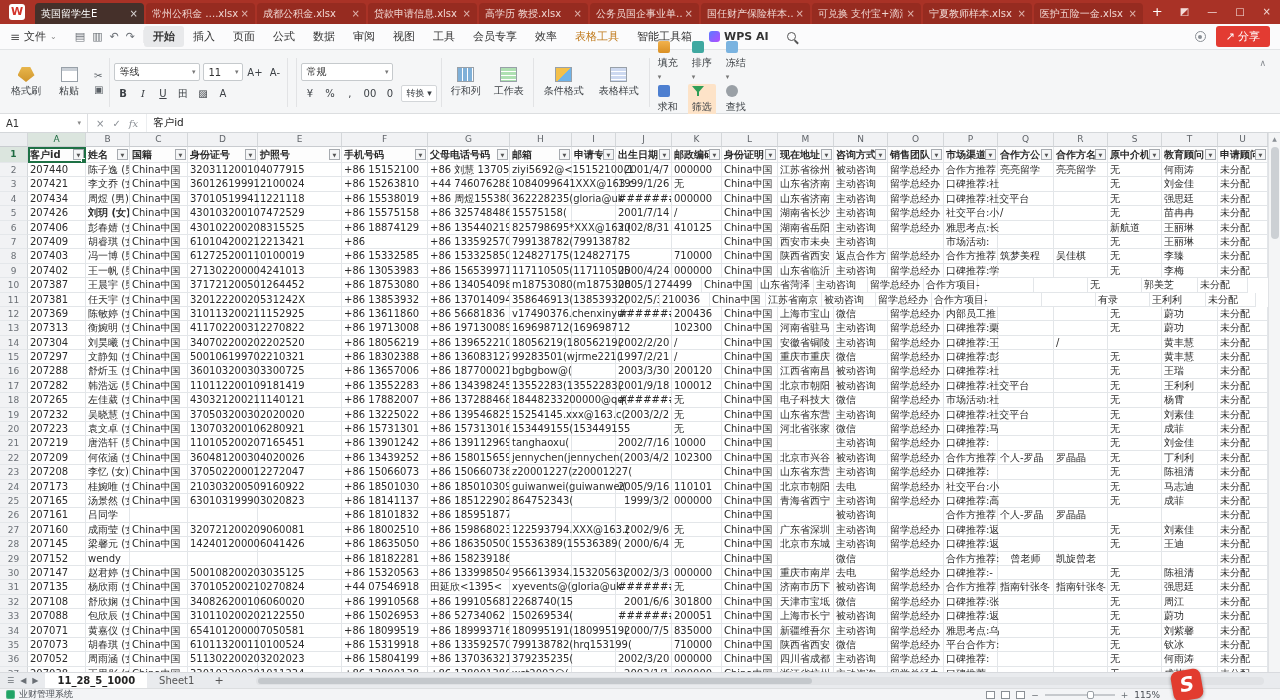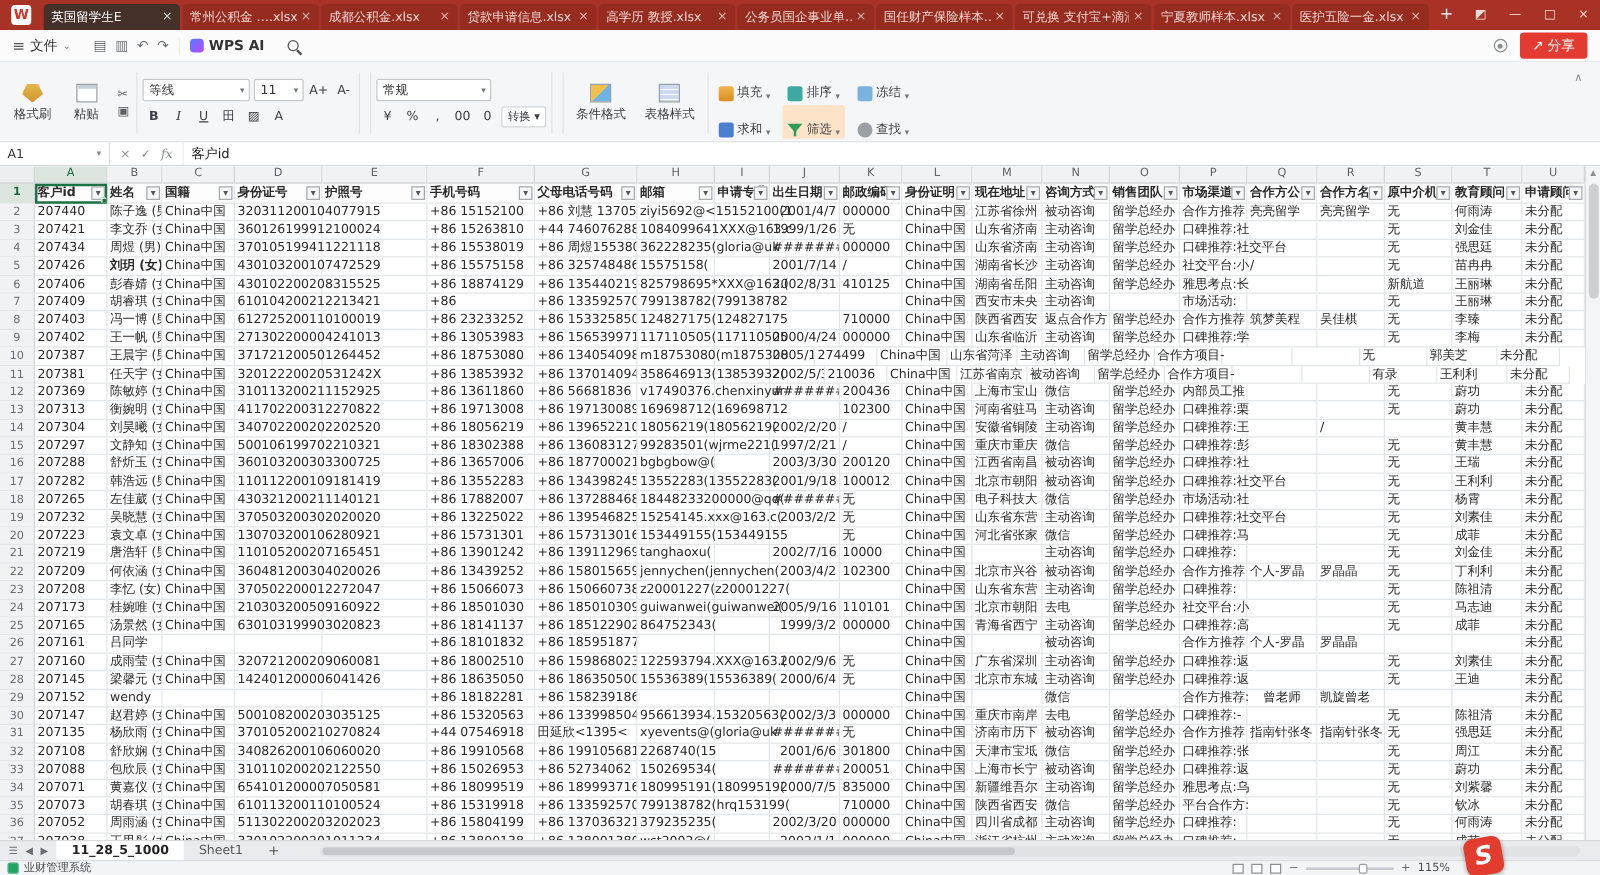--- a/index.html
+++ b/index.html
@@ -57,21 +57,21 @@
   .fontname { width:86px; }
   .fontsize { width:40px; }
   .numfmt { width:92px; }
   .tbtn { min-width:17px; height:17px; text-align:center; line-height:17px; font-size:10px; color:#3c4045; cursor:pointer; border-radius:2px; }
   .tbtn.b { font-weight:bold; }
   .tbtn.i { font-style:italic; font-family:"DejaVu Serif",serif; }
   .tbtn.u { text-decoration:underline; }
   .aic { width:14px; height:9px; background:repeating-linear-gradient(to bottom,#6f747a 0,#6f747a 1.4px,transparent 1.4px,transparent 4px); cursor:pointer; }
   .merge { font-size:9px; color:#3c4045; border:1px solid #d3d6d9; background:#fff; border-radius:2px; padding:1px 4px; cursor:pointer; white-space:nowrap; }
   .actions { display:grid; grid-template-rows:repeat(2,1fr); grid-auto-flow:column; column-gap:6px; row-gap:2px; align-content:center; }
-  .act { display:flex; align-items:flex-end; gap:3px; font-size:10px; color:#3c4045; padding:1px 4px; border-radius:2px; cursor:pointer; white-space:nowrap; }
+  .act { display:flex; align-items:flex-start; gap:3px; font-size:10px; color:#3c4045; padding:1px 4px; border-radius:2px; cursor:pointer; white-space:nowrap;flex-direction:column; }
   .act.active { background:#fde3c8; }
   .act .dd { font-size:7px; color:#777; }
   .aicon { width:12px; height:12px; border-radius:2px; flex:none; }
   .aicon.fill { background:linear-gradient(#f2b24d,#d98f23); }
   .aicon.sum { background:#4d7fd0; color:#fff; font-size:9px; line-height:12px; text-align:center; }
   .aicon.sort { background:#3fa8a0; }
   .aicon.filter { background:transparent; position:relative; }
   .aicon.filter::before { content:''; position:absolute; left:0; top:1px; border-left:6px solid transparent; border-right:6px solid transparent; border-top:7px solid #2f9e57; }
   .aicon.filter::after { content:''; position:absolute; left:5px; top:6px; width:2px; height:5px; background:#2f9e57; }
   .aicon.freeze { background:#7ab3e0; }
@@ -195,20 +195,34 @@
       <span class="burger">≡</span>
       <span>文件</span>
       <span class="chev">⌄</span>
     </div>
     <div class="qa" id="qa-icons">
         <span>▤</span>
         <span>▥</span>
         <span>↶</span>
         <span>↷</span>
       </div>
+    <div class="menu-items" id="menu-items">
+        <div class="mitem active">开始</div>
+        <div class="mitem">插入</div>
+        <div class="mitem">页面</div>
+        <div class="mitem">公式</div>
+        <div class="mitem">数据</div>
+        <div class="mitem">审阅</div>
+        <div class="mitem">视图</div>
+        <div class="mitem">工具</div>
+        <div class="mitem">会员专享</div>
+        <div class="mitem">效率</div>
+        <div class="mitem accent">表格工具</div>
+        <div class="mitem">智能工具箱</div>
+      </div>
     <div class="wps-ai">
       <span class="ai-dot"></span>
       <span>WPS AI</span>
     </div>
     <span class="mag"></span>
     <div class="mb-right">
       <span class="gear"></span>
       <button class="share">
         <span>↗</span>
         <span>分享</span>
@@ -266,20 +280,30 @@
       <div class="rrow">
         <span class="tbtn">¥</span>
         <span class="tbtn">%</span>
         <span class="tbtn">,</span>
         <span class="tbtn">00</span>
         <span class="tbtn">0</span>
         <span class="merge"><span>转换</span> <span class="dd">▾</span></span>
       </div>
     </div>
     <div class="vdiv"></div>
+    <div class="rg">
+      <div class="bigbtn">
+        <div class="ic" style="background:repeating-linear-gradient(to right,#7fb0d8 0,#7fb0d8 4px,#fff 4px,#fff 5px);border:1px solid #98a0a8"></div>
+        <span>行和列</span>
+      </div>
+      <div class="bigbtn">
+        <div class="ic" style="background:repeating-linear-gradient(#aee0b2 0,#aee0b2 3px,#fff 3px,#fff 4px);border:1px solid #98a0a8"></div>
+        <span>工作表</span>
+      </div>
+    </div>
     <div class="vdiv"></div>
     <div class="rg">
       <div class="bigbtn" style="width:52px">
         <div class="ic" style="background:linear-gradient(135deg,#f3c04a 50%,#6fb3e8 50%);border:1px solid #98a0a8"></div>
         <span>条件格式</span>
       </div>
       <div class="bigbtn" style="width:52px">
         <div class="ic" style="background:repeating-linear-gradient(#cdd9f0 0,#cdd9f0 3px,#fff 3px,#fff 4px);border:1px solid #98a0a8"></div>
         <span>表格样式</span>
       </div>
@@ -540,21 +564,21 @@
         <div class="cell" style="width: 56px;"><span class="ctext">王丽琳</span></div>
         <div class="cell" style="width: 50px;"><span class="ctext">未分配</span></div>
       </div>
       <div class="grow">
         <div class="num">8</div>
         <div class="cell" style="width: 58px;"><span class="ctext">207403</span></div>
         <div class="cell" style="width: 44px;"><span class="ctext">冯一博 (男</span></div>
         <div class="cell" style="width: 58px;"><span class="ctext">China中国</span></div>
         <div class="cell ovf" style="width: 70px;"><span class="ctext">612725200110100019</span></div>
         <div class="cell" style="width: 84px;"><span class="ctext"></span></div>
-        <div class="cell" style="width: 86px;"><span class="ctext">+86 23233252</span></div>
+        <div class="cell" style="width: 86px;"><span class="ctext">+86 15332585</span></div>
         <div class="cell" style="width: 82px;"><span class="ctext">+86 1533258500</span></div>
         <div class="cell ovf" style="width: 62px;"><span class="ctext">124827175(124827175</span></div>
         <div class="cell" style="width: 44px;"><span class="ctext"></span></div>
         <div class="cell ra" style="width: 56px;">
           <span class="ctext"></span>
         </div>
         <div class="cell" style="width: 50px;"><span class="ctext">710000</span></div>
         <div class="cell" style="width: 56px;"><span class="ctext">China中国</span></div>
         <div class="cell" style="width: 56px;"><span class="ctext">陕西省西安</span></div>
         <div class="cell" style="width: 54px;"><span class="ctext">返点合作方</span></div>

